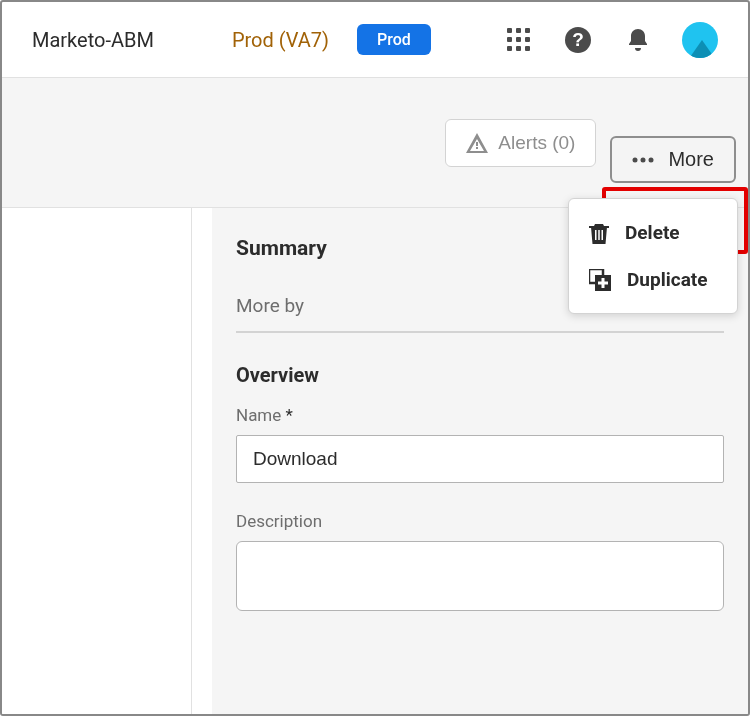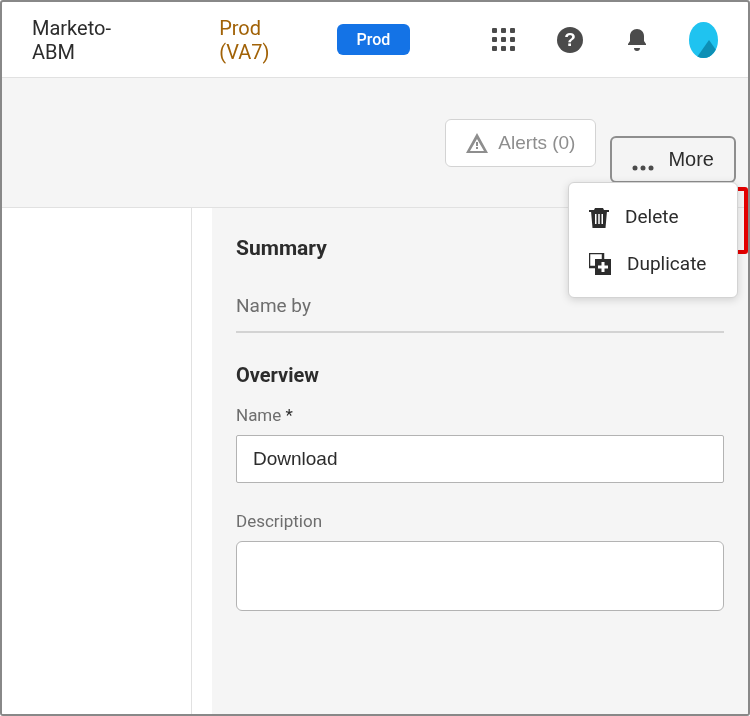--- a/index.html
+++ b/index.html
@@ -1,37 +1,37 @@
 <!DOCTYPE html>
 <html><head>
   <meta charset="utf-8">
   <style>
     * { margin: 0; padding: 0; box-sizing: border-box; }
     body { font-family: -apple-system, BlinkMacSystemFont, "Segoe UI", Roboto, sans-serif; background: #fff; color: #2c2c2c; }
     
     .frame { width: 750px; height: 716px; border: 2px solid #888; border-radius: 3px; overflow: hidden; position: relative; }
     
     
-    .topbar { height: 76px; border-bottom: 1px solid #e1e1e1; display: flex; align-items: center; padding: 0 30px; gap: 40px; }
+    .topbar { height: 76px; border-bottom: 1px solid #e1e1e1; display: flex; align-items: center; padding: 0 30px; gap: 28px; }
     .topbar-title { font-size: 20px; color: #2c2c2c; }
     .topbar-env { font-size: 20px; color: #a16207; margin-left: 50px; }
     .badge { background: #1473e6; color: #fff; font-size: 16px; font-weight: 500; padding: 6px 20px; border-radius: 6px; }
     .topbar-spacer { flex: 1; }
     .icon-btn { width: 32px; height: 32px; display: flex; align-items: center; justify-content: center; cursor: pointer; }
     .avatar { width: 36px; height: 36px; border-radius: 50%; background: #1fc3f0; position: relative; overflow: hidden; }
     .avatar::after { content:''; position:absolute; bottom:-2px; left:6px; width:0; height:0; border-left:14px solid transparent; border-right:14px solid transparent; border-bottom:20px solid #0d8fb5; }
     
     
     .grid-icon { display: grid; grid-template-columns: repeat(3, 5px); grid-template-rows: repeat(3, 5px); gap: 4px; }
     .grid-icon span { background: #4b4b4b; border-radius: 1px; }
     
     
     .actionbar { height: 130px; background: #f5f5f5; border-bottom: 1px solid #e1e1e1; display: flex; align-items: center; justify-content: flex-end; padding: 0 12px; gap: 14px; position: relative; }
     .alerts-btn { display: flex; align-items: center; gap: 10px; background: #fff; border: 1px solid #d3d3d3; border-radius: 6px; padding: 12px 20px; font-size: 19px; color: #8e8e8e; cursor: pointer; }
-    .more-btn { display: flex; align-items: flex-end; gap: 14px; background: #f4f4f4; border: 2px solid #8e8e8e; border-radius: 6px; padding: 10px 20px; font-size: 20px; color: #2c2c2c; cursor: pointer; margin-top: 34px; }
+    .more-btn { display: flex; align-items: center; gap: 14px; background: #f4f4f4; border: 2px solid #8e8e8e; border-radius: 6px; padding: 10px 20px; font-size: 20px; color: #2c2c2c; cursor: pointer; margin-top: 34px; }
     .more-highlight { position: absolute; border: 4px solid #e30000; border-radius: 3px; pointer-events: none; }
     
     
     .dropdown { position: absolute; background: #fff; border: 1px solid #d3d3d3; border-radius: 6px; box-shadow: 0 2px 8px rgba(0,0,0,0.15); padding: 10px 0; z-index: 10; width: 170px; }
     .dropdown-item { display: flex; align-items: center; gap: 16px; padding: 12px 20px; font-size: 19px; color: #2c2c2c; cursor: pointer; }
     
     
     .content { display: flex; height: calc(716px - 76px - 130px - 4px); gap: 20px; }
     .sidebar-space { width: 190px; border-right: 1px solid #e1e1e1; background: #fff; }
     .main { flex: 1; background: #f5f5f5; padding: 28px 24px; overflow: auto; }
@@ -104,21 +104,21 @@
             <circle cx="3" cy="3" r="2.5" fill="#4b4b4b"></circle>
             <circle cx="11" cy="3" r="2.5" fill="#4b4b4b"></circle>
             <circle cx="19" cy="3" r="2.5" fill="#4b4b4b"></circle>
           </svg>
       </span>
       <span>More</span>
     </button>
     <div class="more-highlight" id="moreHighlight" style="left: 600.422px; top: 109px; width: 145.578px; height: 67px;"></div>
   </div>
 
-  <div class="dropdown" id="dropdown" style="left: 566px; top: 180px;">
+  <div class="dropdown" id="dropdown" style="left: 566px; top: 196px; font-weight: bold;">
     <div class="dropdown-item">
       <span>
         <svg width="20" height="22" viewBox="0 0 20 22">
             <path fill="#2c2c2c" d="M2 5h16l-1.5 17h-13L2 5zm4-3h8l1 2H5l1-2zM0 4h20v2H0V4zm6 4v10h1.5V8H6zm3.25 0v10h1.5V8h-1.5zm3.25 0v10H14V8h-1.5z"></path>
           </svg>
       </span>
       <span>Delete</span>
     </div>
     <div class="dropdown-item">
       <span>
@@ -132,21 +132,21 @@
       <span>Duplicate</span>
     </div>
   </div>
 
   <div class="content">
     <div class="sidebar-space"></div>
     <div class="main">
       <h2 class="summary-title">Summary</h2>
 
       <div class="tabs">
-        <div class="tab">Name by</div>
+        <div class="tab">More by</div>
       </div>
 
       <h3 class="section-title">Overview</h3>
 
       <div class="field">
         <label class="field-label">
           <span>Name</span>
           <span class="req">*</span>
         </label>
         <input type="text" class="text-input" value="Download" style="">

